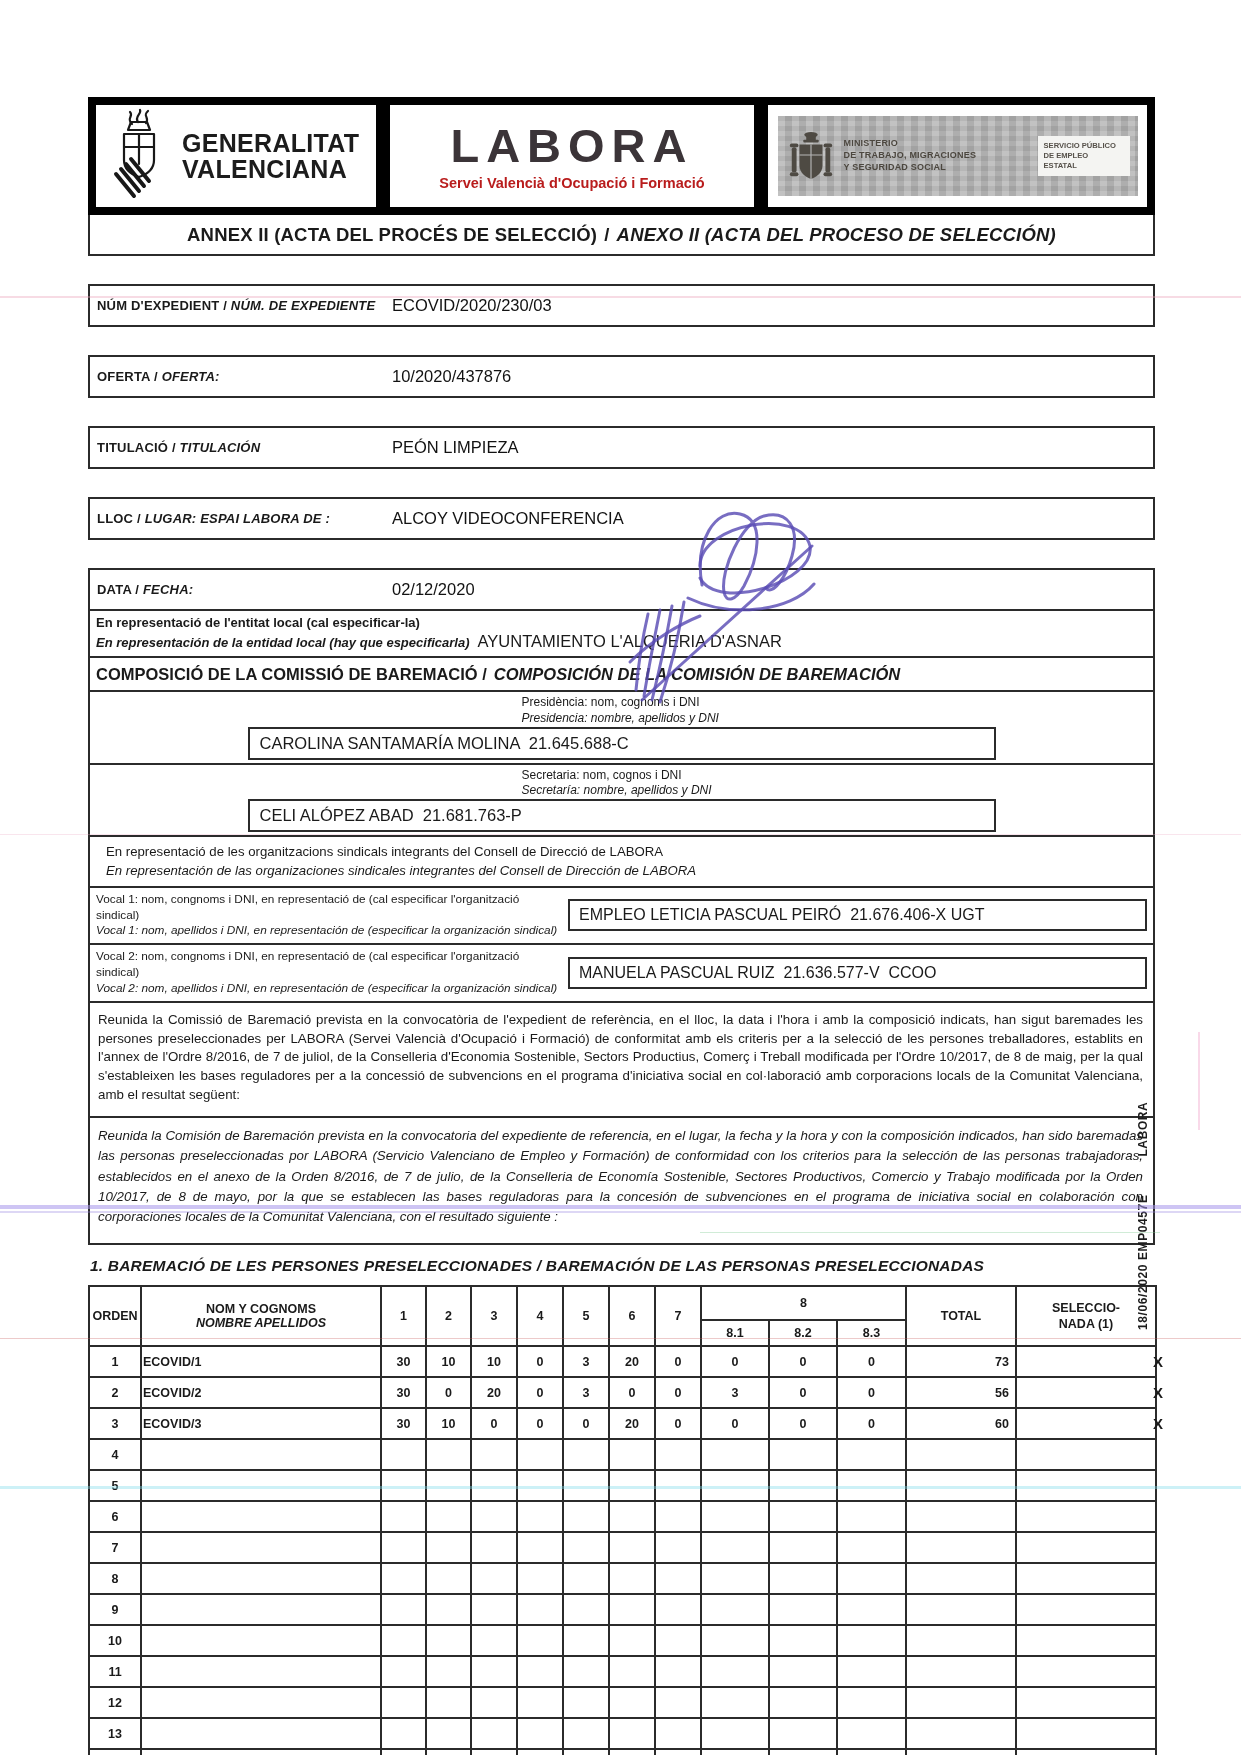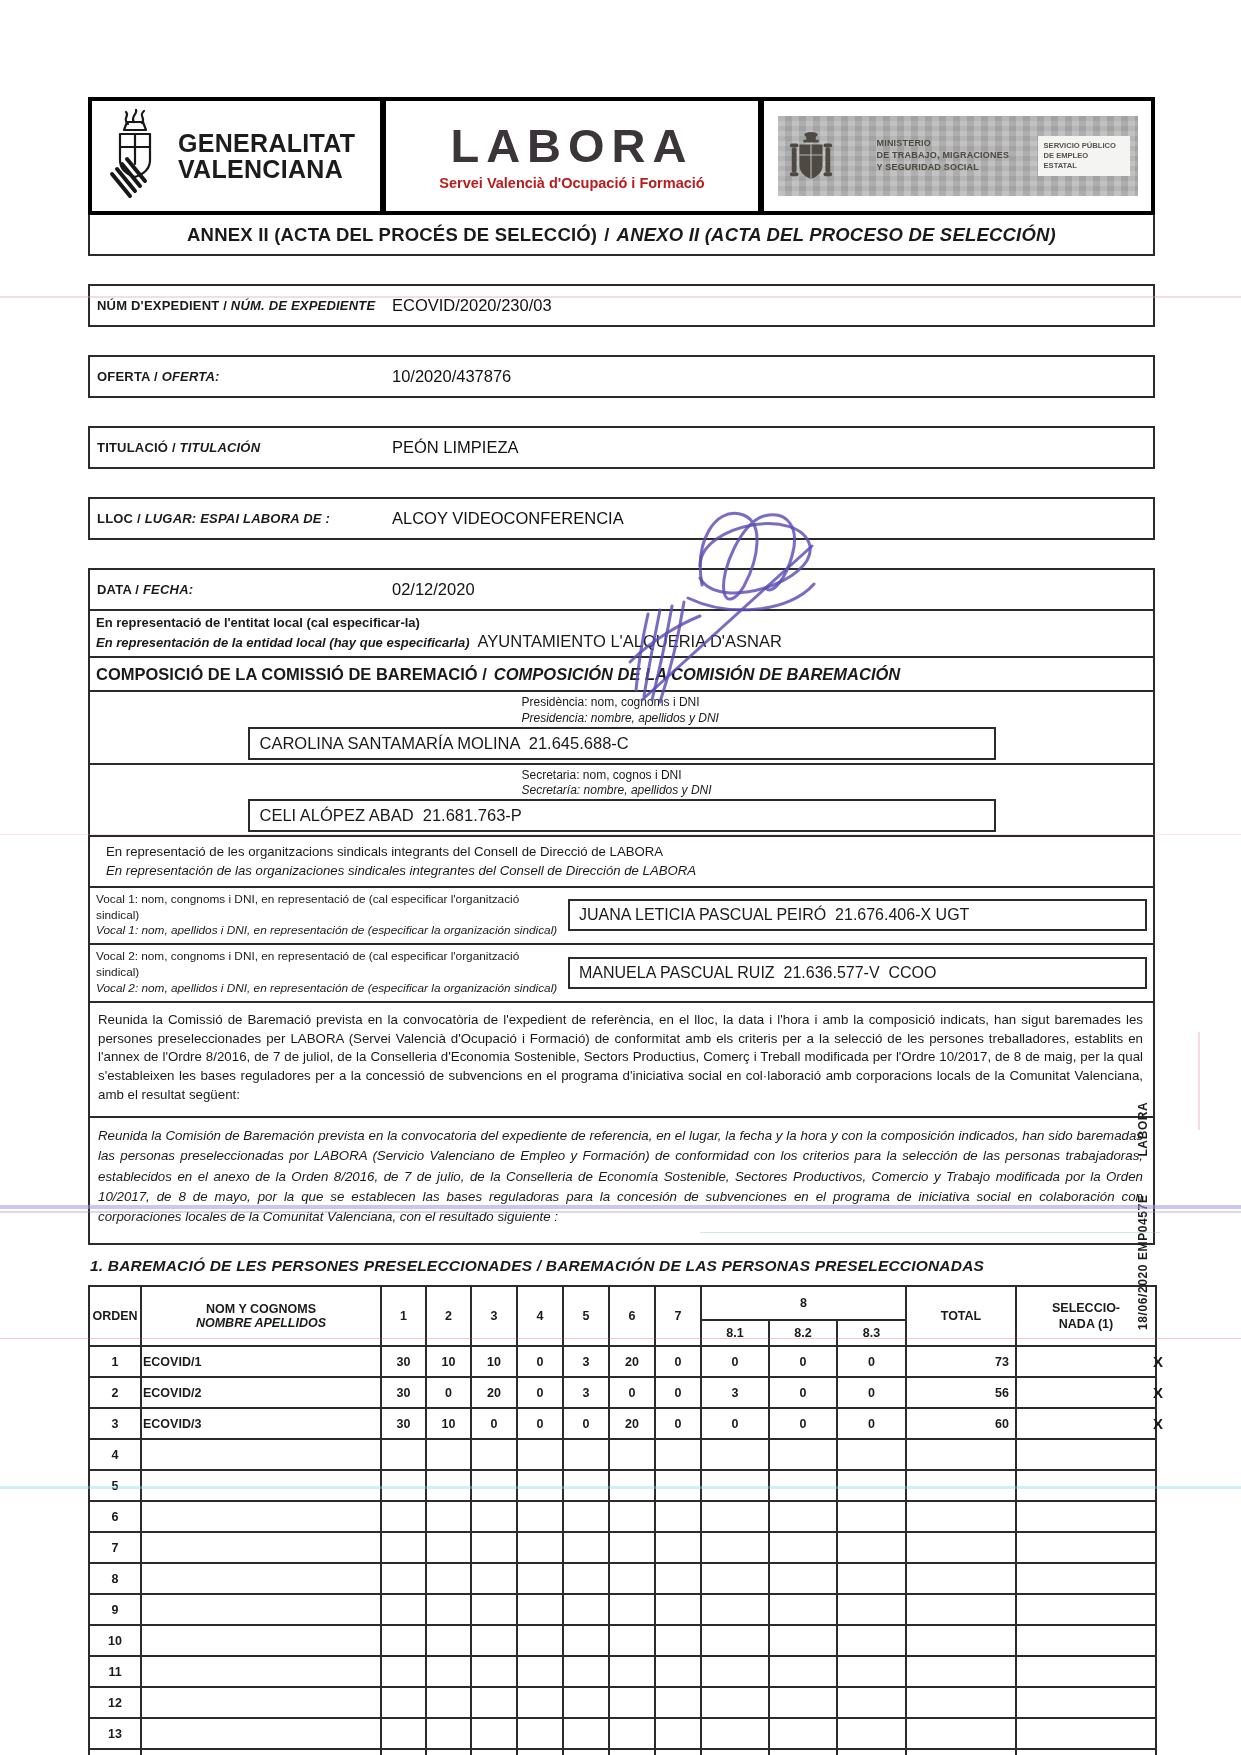--- a/index.html
+++ b/index.html
@@ -5,34 +5,34 @@
   * { box-sizing: border-box; margin: 0; padding: 0; }
   html,body { background:#e8e8e8; }
   body { font-family: "Liberation Sans", sans-serif; color:#1a1a1a; }
   .sheet { position:relative; width:1241px; height:1755px; background:#ffffff; margin:0 auto; overflow:hidden; }
   .form { position:absolute; left:88px; top:97px; width:1067px; }
   .box { border:2px solid #2b2b2b; margin-top:-2px; background:transparent; }
   .box:first-child { margin-top:0; }
 
   
   .hdr { display:flex; height:118px; }
-  .hcell { border:4px solid #000000; height:118px; }
+  .hcell { border:8px solid #000000; height:118px; }
   .hcell + .hcell { margin-left:-2px; }
   .hc-gva { width:296px; display:flex; align-items:center; padding-left:12px; gap:12px; }
   .gva-name { font-size:25px; font-weight:700; letter-spacing:.3px; line-height:1.04; color:#1c1c1c; }
   .hc-labora { width:380px; display:flex; flex-direction:column; align-items:center; justify-content:center; }
   .labora-word { font-size:47px; font-weight:800; letter-spacing:7px; color:#3b3438; line-height:1; }
   .labora-sub { font-size:14.5px; font-weight:600; margin-top:6px; color:#b91c1c; }
   .hc-min { width:395px; display:flex; align-items:center; justify-content:center; }
   .min-strip { width:360px; height:80px; background:#b7b7b7;
     background-image:
       repeating-linear-gradient(90deg, rgba(255,255,255,.10) 0 7px, rgba(0,0,0,.07) 7px 14px),
       repeating-linear-gradient(0deg, rgba(255,255,255,.06) 0 5px, rgba(0,0,0,.05) 5px 10px);
     display:flex; align-items:center; padding:0 8px; gap:8px; }
-  .min-text { font-size:9px; font-weight:700; color:#4c473f; line-height:1.3; letter-spacing:.2px; flex:1;margin-left:33px; }
+  .min-text { font-size:9px; font-weight:700; color:#4c473f; line-height:1.3; letter-spacing:.2px; flex:1; }
   .sepe-box { background:#f4f4f2; width:92px; padding:5px 6px; font-size:7.6px; font-weight:700; color:#56514a; line-height:1.35; }
 
   
   .title-row { height:43px; display:flex; align-items:center; justify-content:center; font-size:18.5px; font-weight:700; letter-spacing:.2px; }
   .title-row .es { font-style:italic; margin-left:7px; }
   .title-row .sep { margin-left:7px; }
   .frow { height:43px; display:flex; align-items:center;margin-top:28px; }
   .flabel { width:302px; padding-left:7px; font-size:13px; font-weight:600; letter-spacing:.2px; }
   .flabel .es { font-style:italic; }
   .fvalue { font-size:16.5px; color:#121212; white-space:pre-wrap; }
@@ -220,21 +220,21 @@
     <div class="box unions-row">
       <div>En representació de les organitzacions sindicals integrants del Consell de Direcció de LABORA</div>
       <div class="es">En representación de las organizaciones sindicales integrantes del Consell de Dirección de LABORA</div>
     </div>
 
     <div class="box vocal-row">
       <div class="vlabel">
         <div>Vocal 1: nom, congnoms i DNI, en representació de (cal especificar l'organització sindical)</div>
         <div class="es">Vocal 1: nom, apellidos i DNI, en representación de (especificar la organización sindical)</div>
       </div>
-      <div class="vv-box">JUANA LETICIA PASCUAL PEIRÓ  21.676.406-X UGT</div>
+      <div class="vv-box">EMPLEO LETICIA PASCUAL PEIRÓ  21.676.406-X UGT</div>
     </div>
 
     <div class="box vocal-row">
       <div class="vlabel">
         <div>Vocal 2: nom, congnoms i DNI, en representació de (cal especificar l'organització sindical)</div>
         <div class="es">Vocal 2: nom, apellidos i DNI, en representación de (especificar la organización sindical)</div>
       </div>
       <div class="vv-box">MANUELA PASCUAL RUIZ  21.636.577-V  CCOO</div>
     </div>
 

